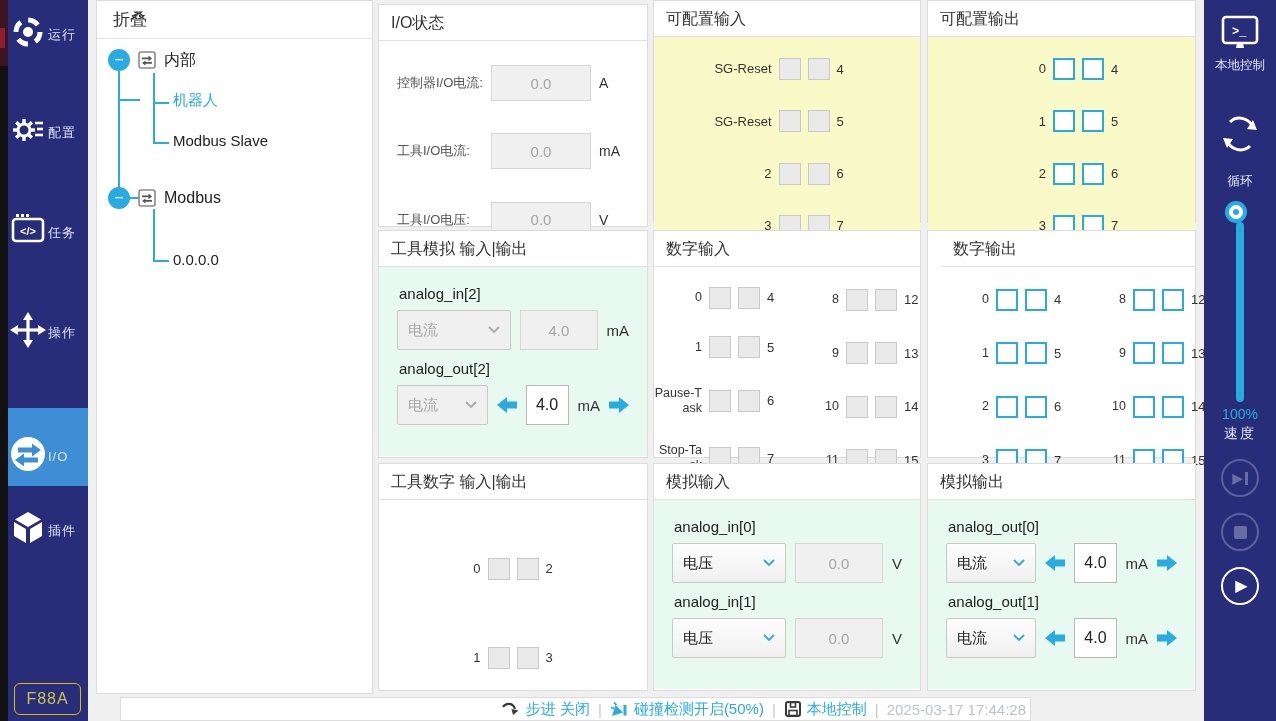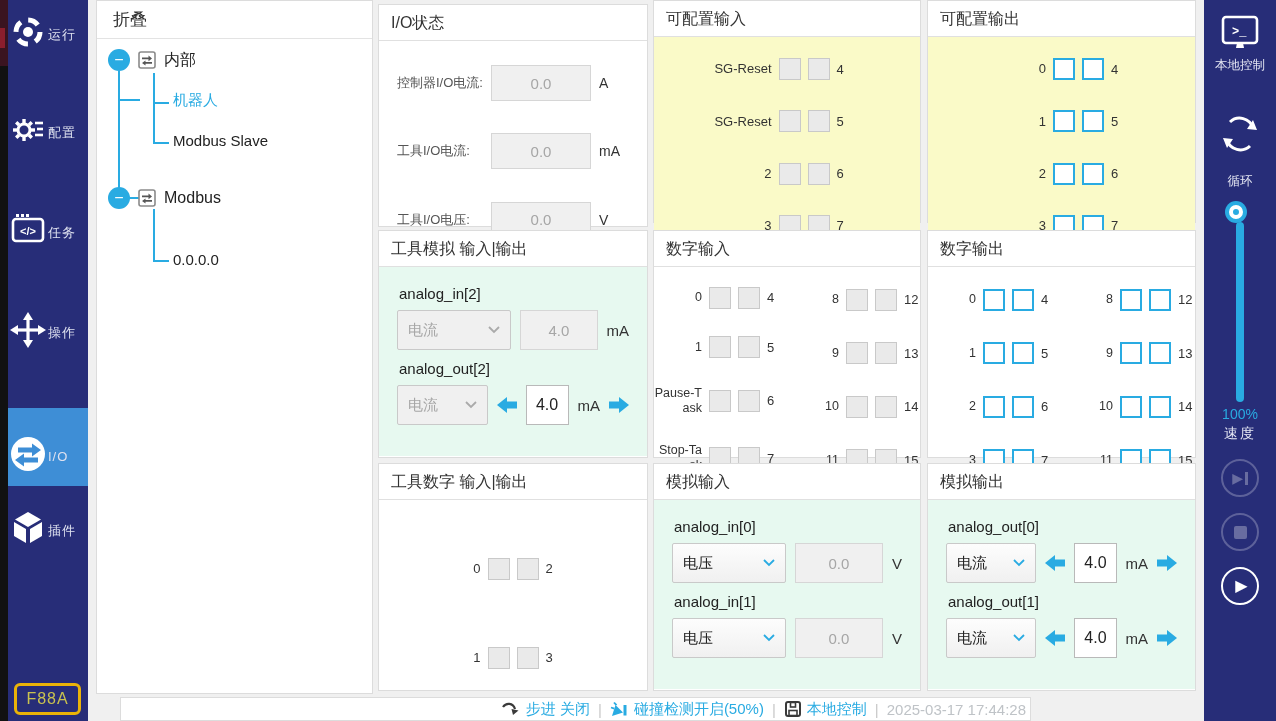--- a/index.html
+++ b/index.html
@@ -12,21 +12,21 @@
   .edge-strip .maroon { position:absolute; left:0; top:0; width:8px; height:66px; background:#3A1420; }
   .edge-strip .rednotch { position:absolute; left:0; top:28px; width:5px; height:20px; background:#8B1E2D; }
 
   
   .sidebar { position:absolute; left:8px; top:0; width:80px; height:721px; background:#272D78; }
   .sbitem { position:absolute; left:0; width:80px; display:flex; flex-direction:row; align-items:center; cursor:pointer; }
   .sbitem .lbl { margin-top:5px; font-size:13px; color:#DFE2F0; letter-spacing:1px; }
   .sbitem.active { background:#3E8ED6; padding-top:14px; }
   .sb-run {top:12px;} .sb-cfg {top:110px;} .sb-task {top:210px;} .sb-op {top:310px;}
   .sb-io {top:408px; height:78px;} .sb-plug {top:508px;}
-  .fbadge { position:absolute; left:6px; bottom:6px; width:67px; height:32px; border:3px solid #eab308; border-radius:6px;
+  .fbadge { position:absolute; left:6px; bottom:6px; width:67px; height:32px; border:1px solid #eab308; border-radius:6px;
             color:#C9C24F; font-size:16px; letter-spacing:1px; display:flex; align-items:center; justify-content:center; cursor:pointer;}
 
   
   .treepanel { position:absolute; left:96px; top:0; width:277px; height:694px; background:#fff; border:1px solid #DCDCDC; }
   .tree-h { height:38px; line-height:38px; padding-left:16px; font-size:17px; color:#333; border-bottom:1px solid #E3E3E3; cursor:pointer; }
   .tree-b { position:relative; height:calc(100% - 38px); }
   .tline { position:absolute; background:#29ABE2; }
   .tnode { position:absolute; display:flex; align-items:center; gap:8px; cursor:pointer; }
   .tminus { width:22px; height:22px; border-radius:50%; background:#29ABE2; color:#fff; display:flex; align-items:center; justify-content:center; font-size:16px; line-height:1; cursor:pointer; flex:none;}
   .tnode .nlabel { font-size:16px; color:#222; }
@@ -37,21 +37,21 @@
   .panel { position:absolute; background:#fff; border:1px solid #DCDCDC; }
   .panel-h { height:36px; line-height:35px; padding-left:12px; font-size:16px; color:#333; border-bottom:1px solid #E0E0E0; background:#fff; }
   .panel-b { position:relative; height:calc(100% - 37px); }
   .yellow .panel-b { background:#FAFAC8; }
   .mint .panel-b { background:#E7F9F0; }
   .p-io {left:378px; top:4px; width:270px; height:223px;}
   .p-ci {left:653px; top:0; width:268px; height:223px;}
   .p-co {left:927px; top:0; width:269px; height:223px;}
   .p-ta {left:378px; top:230px; width:270px; height:228px;}
   .p-di {left:653px; top:230px; width:268px; height:228px;}
-  .p-do {left:927px; top:230px; width:269px; height:228px;}
+  .p-do {left:927px; top:230px; width:269px; height:228px;padding-left:13px;}
   .p-td {left:378px; top:463px; width:270px; height:228px;}
   .p-ai {left:653px; top:463px; width:268px; height:228px;}
   .p-ao {left:927px; top:463px; width:269px; height:228px;}
 
   
   .iostat { display:flex; flex-direction:column; justify-content:space-around; padding:8px 18px; height:100%; }
   .frow { display:flex; align-items:center; }
   .frow .flabel { flex:1; font-size:13px; color:#555; }
   .valbox { width:100px; height:36px; background:#F0F0F0; border:1px solid #D6D6D6; color:#A6A6A6;
             font-size:15px; display:flex; align-items:center; justify-content:center; }

